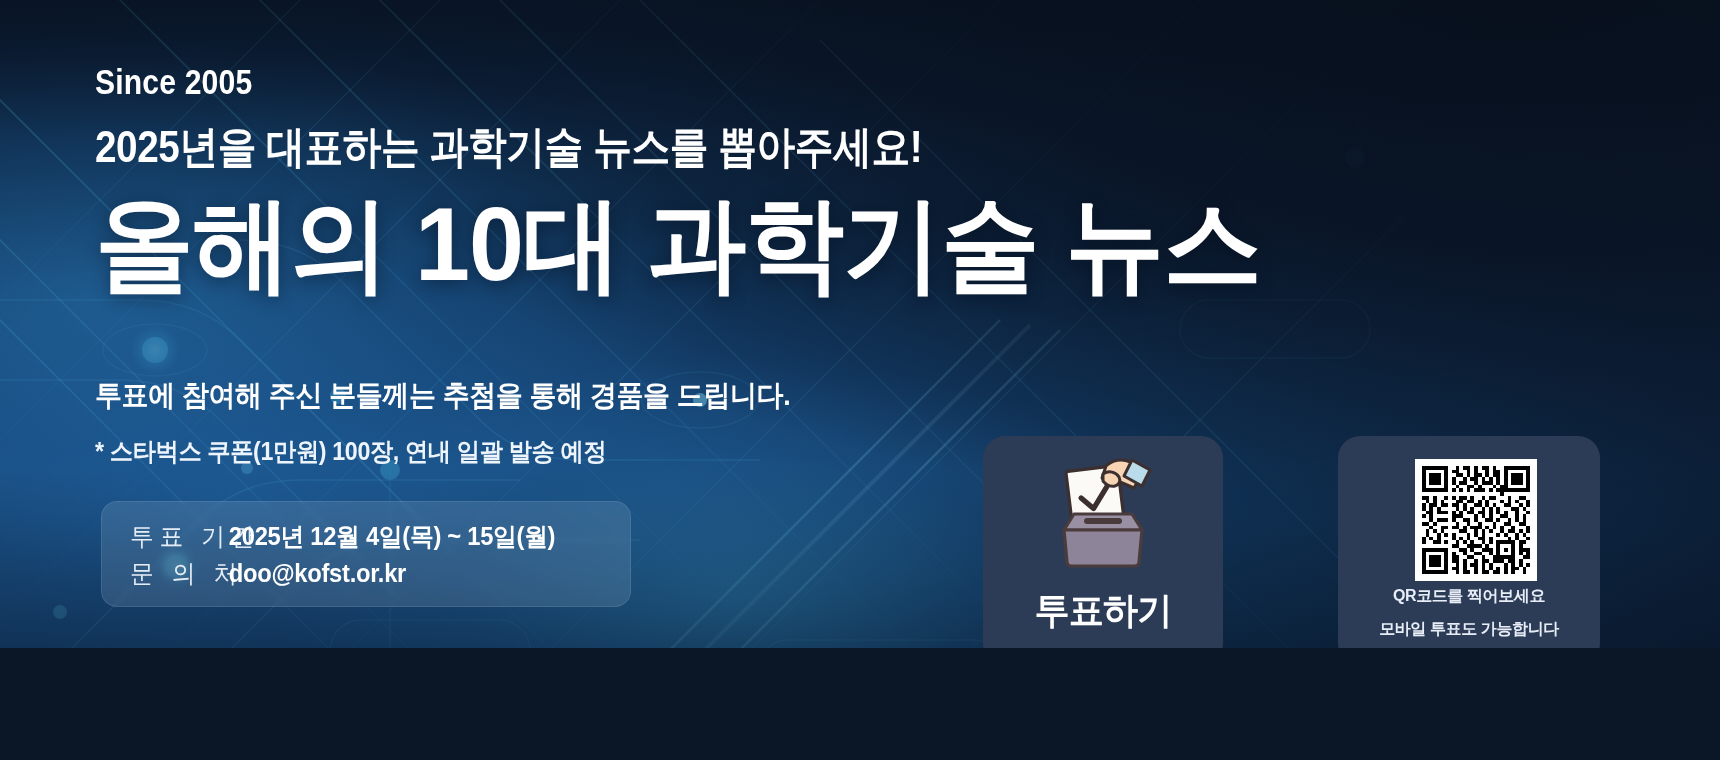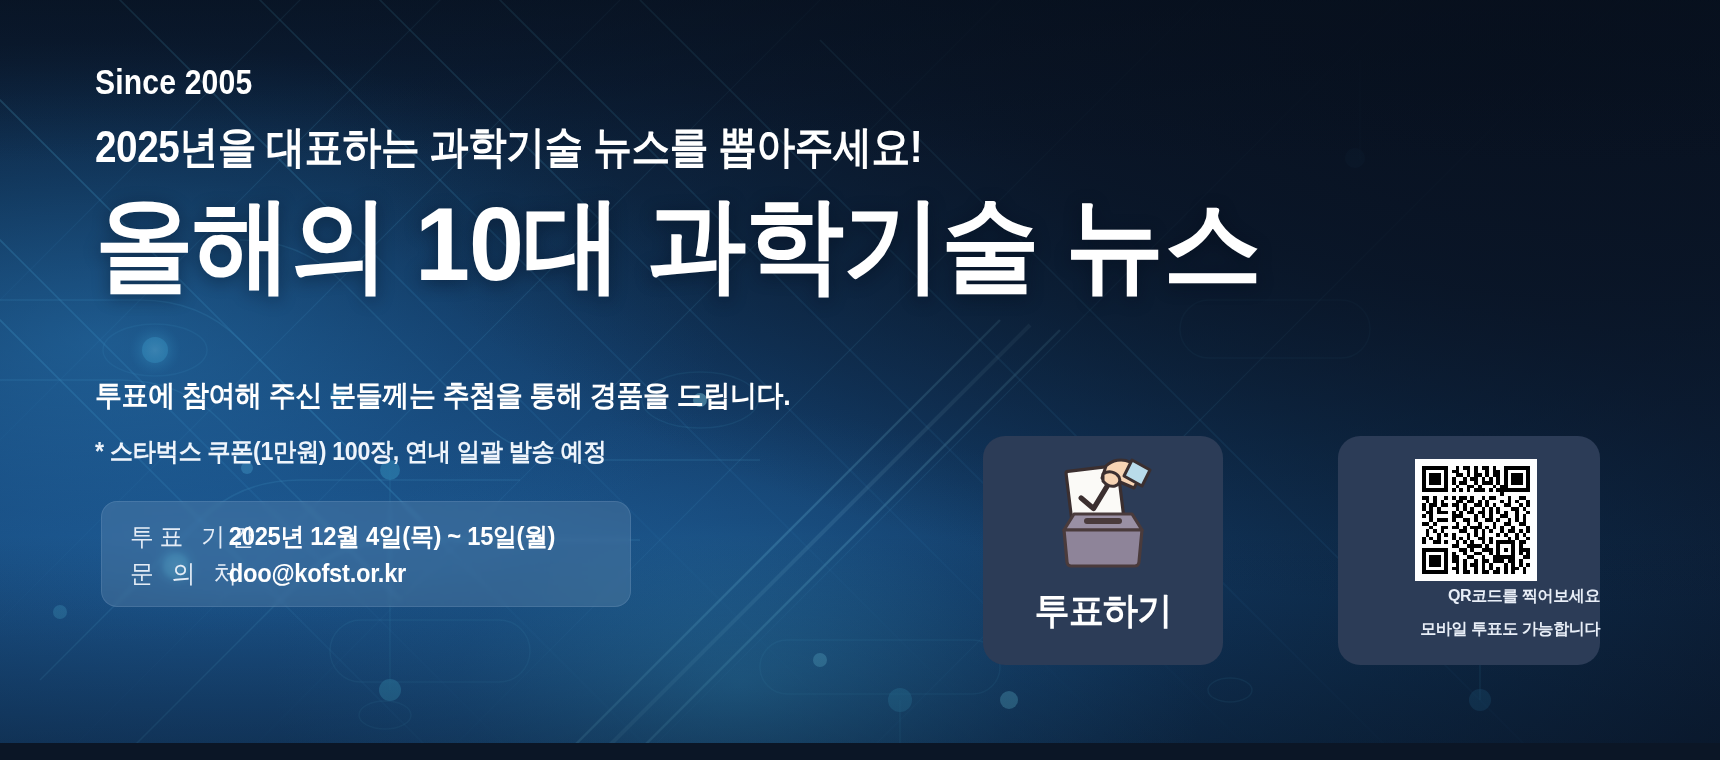--- a/index.html
+++ b/index.html
@@ -1,19 +1,19 @@
 <!DOCTYPE html>
 <html><head>
 <meta charset="utf-8">
 <style>
   html,body{margin:0;padding:0;background:#0b1626;}
   body{width:1720px;height:760px;overflow:hidden;
        font-family:"Liberation Sans","DejaVu Sans",sans-serif;}
 
-  #banner{position:relative;width:1720px;height:743px;overflow:hidden;
+  #banner{position:relative;width:1720px;height:648px;overflow:hidden;
           background:#0c4a6e;}
 
   
   .bg-base{position:absolute;inset:0;
     background:
       radial-gradient(120% 95% at 14% 78%, #1d5a94 0%, #17487a 22%, #123a64 38%, #0e2c4c 56%, #0c1f38 74%, #0b1728 100%),
       linear-gradient(115deg, #16467a 0%, #11355c 28%, #0d2441 55%, #0b1a2e 78%, #0a1424 100%);
   }
   .bg-dark-tr{position:absolute;inset:0;
     background:radial-gradient(85% 90% at 88% 8%, rgba(8,17,32,.96) 0%, rgba(9,19,35,.80) 34%, rgba(10,22,40,.38) 60%, rgba(11,24,43,0) 82%);
@@ -66,21 +66,21 @@
   .card.vote{left:983px;top:436px;width:240px;height:229px;}
   .card.qr{left:1338px;top:436px;width:262px;height:229px;}
 
   .vote-icon{position:absolute;left:1040px;top:452px;width:126px;height:126px;}
   .vote-label{position:absolute;left:983px;top:586px;width:240px;
     text-align:center;font-size:37px;font-weight:700;color:#ffffff;
     letter-spacing:-1px;transform:scaleX(.95);transform-origin:center center;}
 
   .qr-img{position:absolute;left:1415px;top:459px;width:108px;height:108px;
     background:#ffffff;padding:7px;box-sizing:content-box;}
-  .qr-cap{position:absolute;left:1338px;width:262px;text-align:right;
+  .qr-cap{position:absolute;left:1338px;width:262px;text-align:center;
     font-size:16px;font-weight:700;color:#e8eef7;letter-spacing:-.4px;}
   .qr-cap.l1{top:586px;}
   .qr-cap.l2{top:610px;margin-top:9px;}
 </style>
 </head>
 <body>
 
 <div id="banner">
 
   <div class="bg-base"></div>

